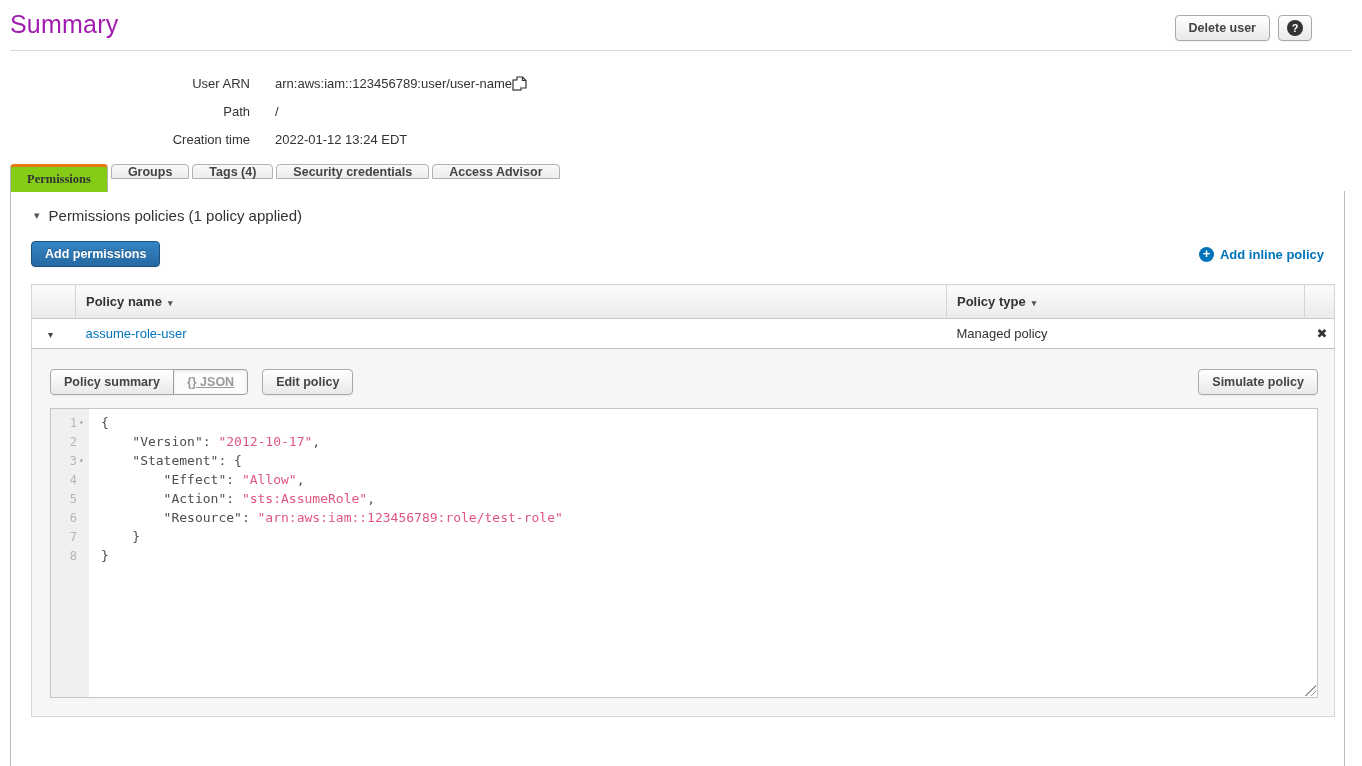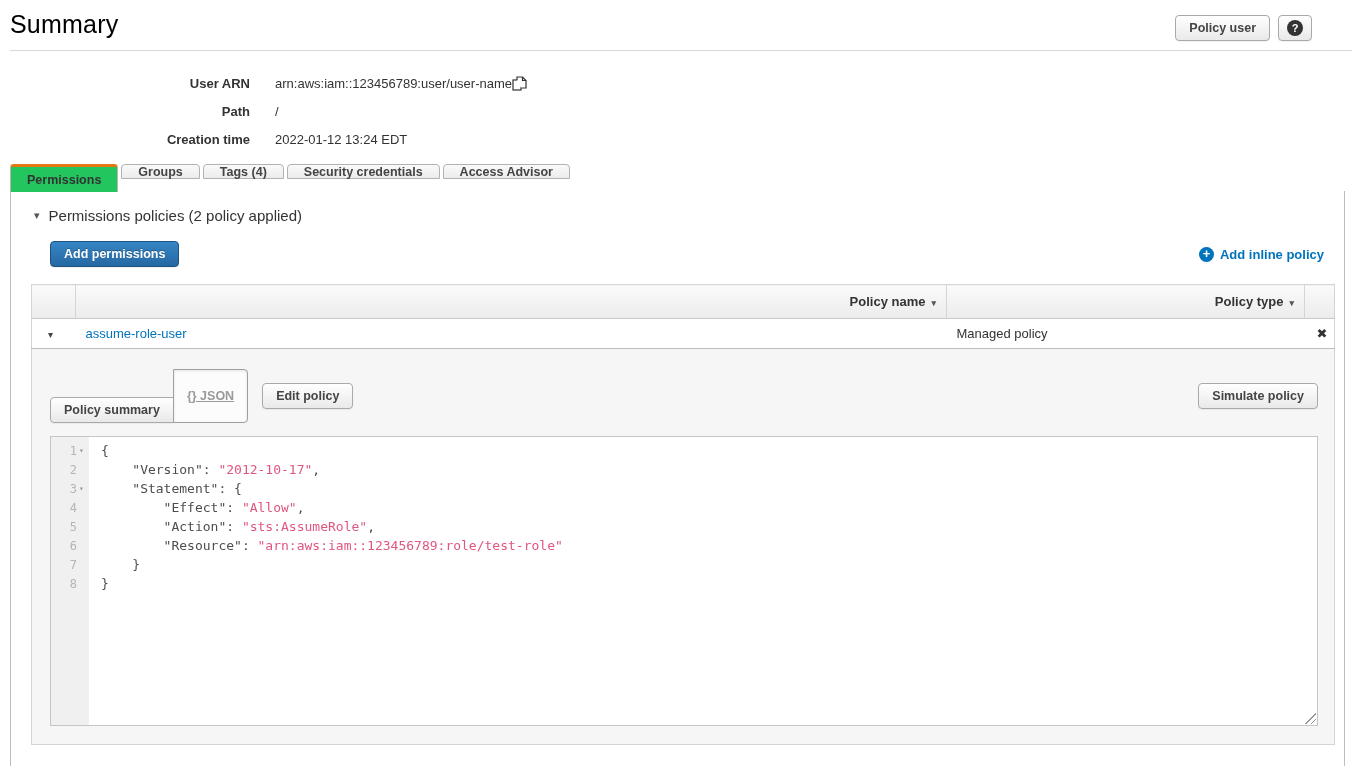--- a/index.html
+++ b/index.html
@@ -9,21 +9,21 @@
     font-family: "Liberation Sans", sans-serif;
     font-size: 13px; color: #333;
   }
   .page { padding: 0 10px; }
 
   
   .page-header {
     display: flex; align-items: flex-start; justify-content: space-between;
     padding-top: 10px;
   }
-  .page-title { font-size: 25px; font-weight: 500; color: #000000; letter-spacing: 0.2px; }
+  .page-title { font-size: 25px; font-weight: 500; color: #a21caf; letter-spacing: 0.2px; }
   .header-actions { display: flex; gap: 8px; padding-top: 5px; padding-right: 40px; }
 
   .btn {
     display: inline-flex; align-items: center; justify-content: center;
     background: linear-gradient(#ffffff, #e9e9e9);
     border: 1px solid #a9a9a9; border-radius: 4px;
     font-family: "Liberation Sans", sans-serif;
     font-size: 12.5px; font-weight: bold; color: #444;
     padding: 5px 13px; cursor: pointer; white-space: nowrap;
     box-shadow: 0 1px 1px rgba(0,0,0,0.05);
@@ -32,56 +32,55 @@
   .help-circle {
     width: 16px; height: 16px; border-radius: 50%;
     background: #333; color: #fff; font-size: 11px; font-weight: bold;
     display: inline-flex; align-items: center; justify-content: center;
   }
   .header-rule { border: none; border-top: 1px solid #d9d9d9; margin-top: 9px; }
 
   
   .user-details { margin-top: 18px; }
   .detail-row { display: flex; align-items: center; height: 28px; }
-  .detail-label { width: 240px; text-align: right; font-weight: bold; }
+  .detail-label { width: 240px; text-align: right; font-weight: normal; }
   .detail-value { margin-left: 25px; display: inline-flex; align-items: center; }
   .copy-btn { background: none; border: none; cursor: pointer; display: inline-flex; padding: 0; }
 
   
   .tab-bar { display: flex; gap: 3px; margin-top: 11px; padding-left: 0; }
   .tab {
     height: 15px; display: inline-flex; align-items: center;
     padding: 0 16px; font-weight: bold; font-size: 12.5px; color: #444;
     background: linear-gradient(#fafafa, #ececec);
     border: 1px solid #b2b2b2; border-radius: 4px 4px 0 0;
     cursor: pointer; position: relative;
   }
   .tab.active {
-    background: #22c55e; color: #333;
+    background: #84cc16; color: #333;
     border-top: 3px solid var(--accent-orange, #e47911);
-    border-bottom: none; height: 28px; margin-bottom: -1px; z-index: 2;
+    border-bottom: none; height: 28px; margin-bottom: -1px; z-index: 2; font-family: Liberation Serif, serif;
   }
 
   
   .tab-content {
     border-left: 1px solid #bdbdbd; border-right: 1px solid #bdbdbd;
     min-height: 577px; background: #fff;
     padding: 16px 9px 0 20px;
     margin-right: 7px;
   }
   .section-header { display: flex; align-items: center; gap: 9px; cursor: pointer; padding-left: 3px; }
   .section-caret { font-size: 11px; color: #555; }
   .section-title { font-size: 15px; color: #333; }
 
   .actions-row { display: flex; align-items: center; margin-top: 17px; padding-right: 11px; }
   .btn-primary {
     background: linear-gradient(#3585c5, #2568a2);
     border: 1px solid #1c527f; color: #fff;
     text-shadow: 0 -1px 0 rgba(0,0,0,0.25);
-    margin-left: 19px;
   }
   .spacer { flex: 1; }
   .inline-policy-link {
     display: inline-flex; align-items: center; gap: 6px;
     color: var(--link-blue, #0073bb); font-weight: bold; font-size: 13px;
     text-decoration: none; cursor: pointer;
   }
   .plus-circle {
     width: 15px; height: 15px; border-radius: 50%;
     background: var(--link-blue, #0073bb); color: #fff;
@@ -91,21 +90,21 @@
   }
 
   
   .policy-table {
     width: 100%; border-collapse: collapse; margin-top: 17px;
     border: 1px solid #d5d5d5; table-layout: fixed;
   }
   .policy-table th {
     background: linear-gradient(#fbfbfb, #ebebeb);
     border-bottom: 1px solid #c9c9c9; border-right: 1px solid #d5d5d5;
-    text-align: right; font-size: 13px; font-weight: bold; color: #333;
+    text-align: left; font-size: 13px; font-weight: bold; color: #333;
     padding: 9px 10px; height: 34px; cursor: pointer;
   }
   .policy-table th:last-child { border-right: none; }
   .col-expand { width: 44px; }
   .col-type { width: 358px; }
   .col-action { width: 30px; }
   .sort-caret { font-size: 9px; color: #555; margin-left: 6px; }
   .group-row td {
     background: #f4f4f4; font-weight: bold; padding: 8px 10px;
     border-bottom: 1px solid #e0e0e0; height: 30px;
@@ -113,21 +112,21 @@
   .data-row td { background: #fff; padding: 7px 10px; height: 30px; border-bottom: 1px solid #bdbdbd; }
   .expand-caret { font-size: 10px; color: #444; cursor: pointer; display: inline-block; padding-left: 6px; }
   .policy-link { color: var(--link-blue, #0073bb); text-decoration: none; cursor: pointer; }
   .remove-x { font-size: 13px; color: #333; cursor: pointer; padding: 0 2px; background: none; border: none; }
 
   
   .expanded-cell { padding: 0; background: #f6f6f6; }
   .policy-panel { padding: 20px 16px 18px 18px; }
   .panel-toolbar { display: flex; align-items: center; }
   .seg-group { display: inline-flex; }
-  .seg-group .btn:first-child { border-radius: 4px 0 0 4px; margin-top: 28px; }
+  .seg-group .btn:first-child { border-radius: 4px 0 0 4px; }
   .seg-group .btn:last-child { border-radius: 0 4px 4px 0; margin-left: -1px; }
   .btn.pressed {
     background: #fcfcfc; color: #9a9a9a; border-color: #9f9f9f;
     box-shadow: inset 0 1px 3px rgba(0,0,0,0.10); z-index: 1; text-decoration: underline;
   }
   .btn-edit { margin-left: 14px; }
 
   
   .code-editor {
     position: relative; margin-top: 13px; height: 290px;
@@ -155,21 +154,21 @@
   }
 </style>
 </head>
 <body>
 
 <div class="page">
 
   <div class="page-header">
     <h1 class="page-title">Summary</h1>
     <div class="header-actions">
-      <button class="btn">Policy user</button>
+      <button class="btn">Delete user</button>
       <button class="btn btn-help">
         <span class="help-circle">?</span>
       </button>
     </div>
   </div>
   <hr class="header-rule">
 
   <div class="user-details">
     <div class="detail-row">
       <span class="detail-label">User ARN</span>
@@ -199,21 +198,21 @@
     <div class="tab">Groups</div>
     <div class="tab">Tags (4)</div>
     <div class="tab">Security credentials</div>
     <div class="tab">Access Advisor</div>
   </div>
 
   <div class="tab-content">
 
     <div class="section-header">
       <span class="section-caret">▾</span>
-      <span class="section-title">Permissions policies (2 policy applied)</span>
+      <span class="section-title">Permissions policies (1 policy applied)</span>
     </div>
 
     <div class="actions-row">
       <button class="btn btn-primary">Add permissions</button>
       <span class="spacer"></span>
       <a class="inline-policy-link">
         <span class="plus-circle">+</span>
         <span>Add inline policy</span>
       </a>
     </div>

